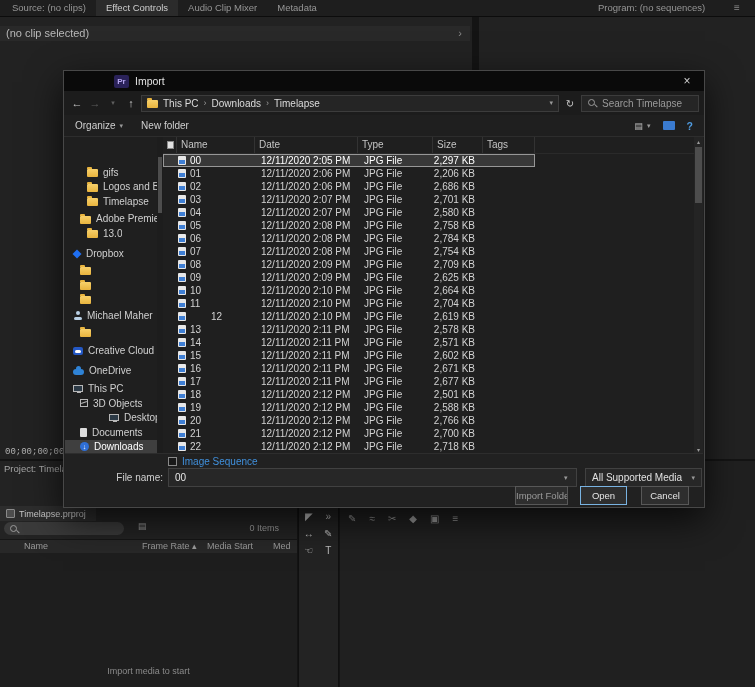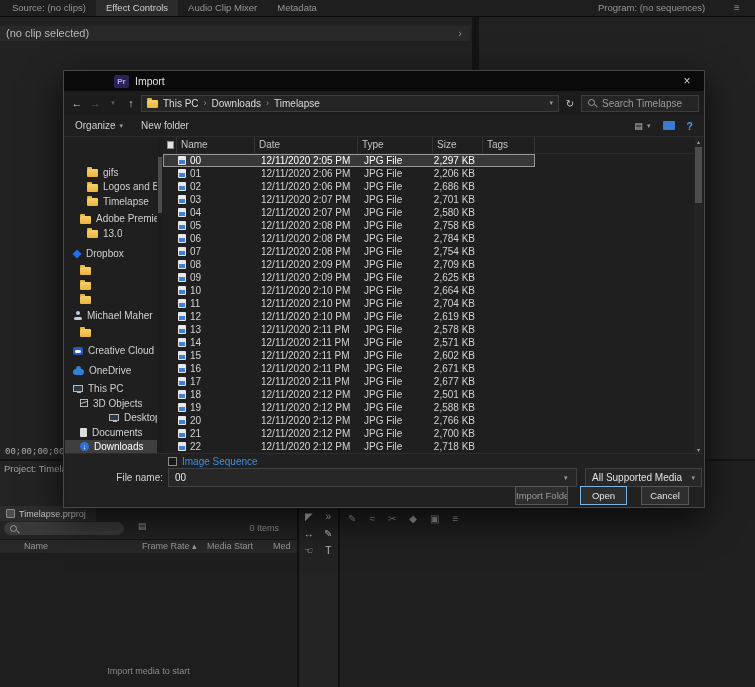--- a/index.html
+++ b/index.html
@@ -486,21 +486,21 @@
             </span>
             <span class="fdate">12/11/2020 2:10 PM</span>
             <span class="ftype">JPG File</span>
             <span class="fsize">2,704 KB</span>
             <span class="ftags"></span>
           </div>
           <div class="frow">
             <span class="fcheck"></span>
             <span class="fname">
               <i class="jpg-icon"></i>
-              <span class="" style="font-style: normal;">12</span>
+              <span class="" style="font-style: normal; margin-left: 21px;">12</span>
             </span>
             <span class="fdate">12/11/2020 2:10 PM</span>
             <span class="ftype">JPG File</span>
             <span class="fsize">2,619 KB</span>
             <span class="ftags"></span>
           </div>
           <div class="frow">
             <span class="fcheck"></span>
             <span class="fname">
               <i class="jpg-icon"></i>

